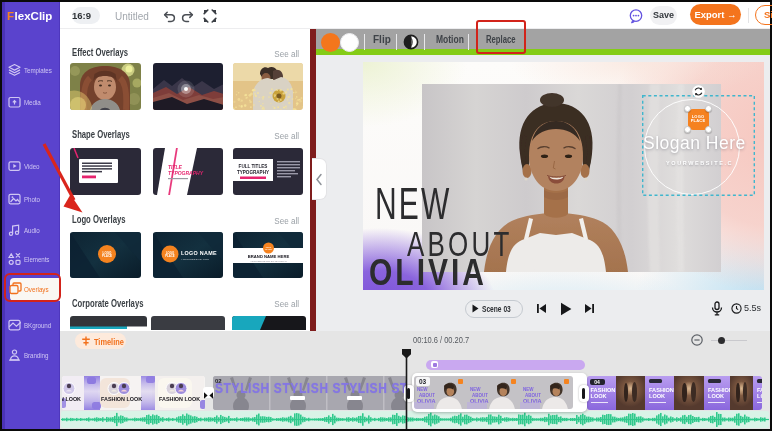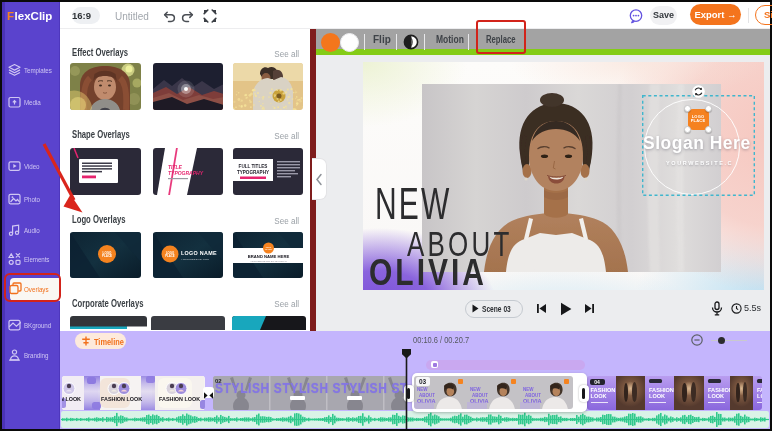--- a/index.html
+++ b/index.html
@@ -33,30 +33,30 @@
  radial-gradient(45% 25% at 68% 0%, rgba(249,226,216,.7) 0%, rgba(249,226,216,0) 70%),
  radial-gradient(55% 90% at 104% 32%, rgba(246,199,191,1) 0%, rgba(246,204,197,.85) 45%, rgba(247,211,205,0) 78%),
  radial-gradient(52% 48% at 100% 102%, rgba(187,224,243,.95) 0%, rgba(187,224,243,0) 62%),
  radial-gradient(60% 38% at 50% 112%, rgba(205,232,245,.9) 0%, rgba(205,232,245,0) 60%),
  linear-gradient(180deg,#fdfcfa 0%,#f9f7f6 100%)}
 
 #photo{left:59px;top:22px;width:299px;height:188px;background:linear-gradient(90deg,#cfccce 0%,#d6d4d3 30%,#d2cfd1 55%,#dbd9d8 78%,#d3d0d2 100%)}
 
 .bigtxt{color:#2c2c2e;transform-origin:0 0;white-space:nowrap}
 
-#slogan{left:280px;top:70.5px;color:#fff;font-size:17.5px;font-weight:bold;letter-spacing:.5px;text-shadow:0 1px 3px rgba(40,40,60,.35);white-space:nowrap}
+#slogan{left:280px;top:70.5px;color:#fff;font-size:17.5px;font-weight:normal;letter-spacing:.5px;text-shadow:0 1px 3px rgba(40,40,60,.35);white-space:nowrap}
 #website{left:303px;top:98px;color:#fff;font-size:5.5px;font-weight:bold;letter-spacing:1.6px;white-space:nowrap;text-shadow:0 1px 2px rgba(40,40,60,.3)}
 #selbox{left:277px;top:33px;width:117px;height:101px}
 #logochip{left:324.5px;top:46.5px;width:21px;height:21px;background:#f58220;border-radius:5px;color:#fff;font-weight:bold;font-size:4px;text-align:center;line-height:4.5px;padding-top:6px;letter-spacing:.2px}
 .handle{position:absolute;width:7px;height:7px;background:#fff;border:1px solid #c9c9c9;border-radius:50%;box-shadow:0 1px 1px rgba(0,0,0,.2)}
 #bigcircle{left:281px;top:37px;width:96px;height:96px;border:1.5px solid rgba(255,255,255,.92);border-radius:50%}
 
 .scenepill{left:149px;top:244.5px;width:58px;height:18px;border:1px solid #c5cad0;border-radius:9.5px;background:rgba(255,255,255,.0)}
 
-#timeline{left:60px;top:330.5px;width:710px;height:98.5px;background:#c4b5fd}
+#timeline{left:60px;top:330.5px;width:710px;height:98.5px;background:#e5e5e5}
 #tlpill{left:15px;top:2.5px;width:51px;height:16px;background:#fdeadc;border-radius:8.5px}
 #tltime{left:353px;top:4px;font-size:8.5px;color:#54585e;transform:scaleX(.88);transform-origin:0 50%;white-space:nowrap}
 .clip{position:absolute;top:45px;height:34px;border-radius:3px;overflow:hidden}
 #waveband{left:1px;top:80.5px;width:708px;height:17px;background:#d9f3e7;border-radius:2px;overflow:hidden}
 
 .redbox{position:absolute;border:2.5px solid #d2231a;border-radius:3px;z-index:60}
 </style></head>
 <body>
 <div id="root">
 

